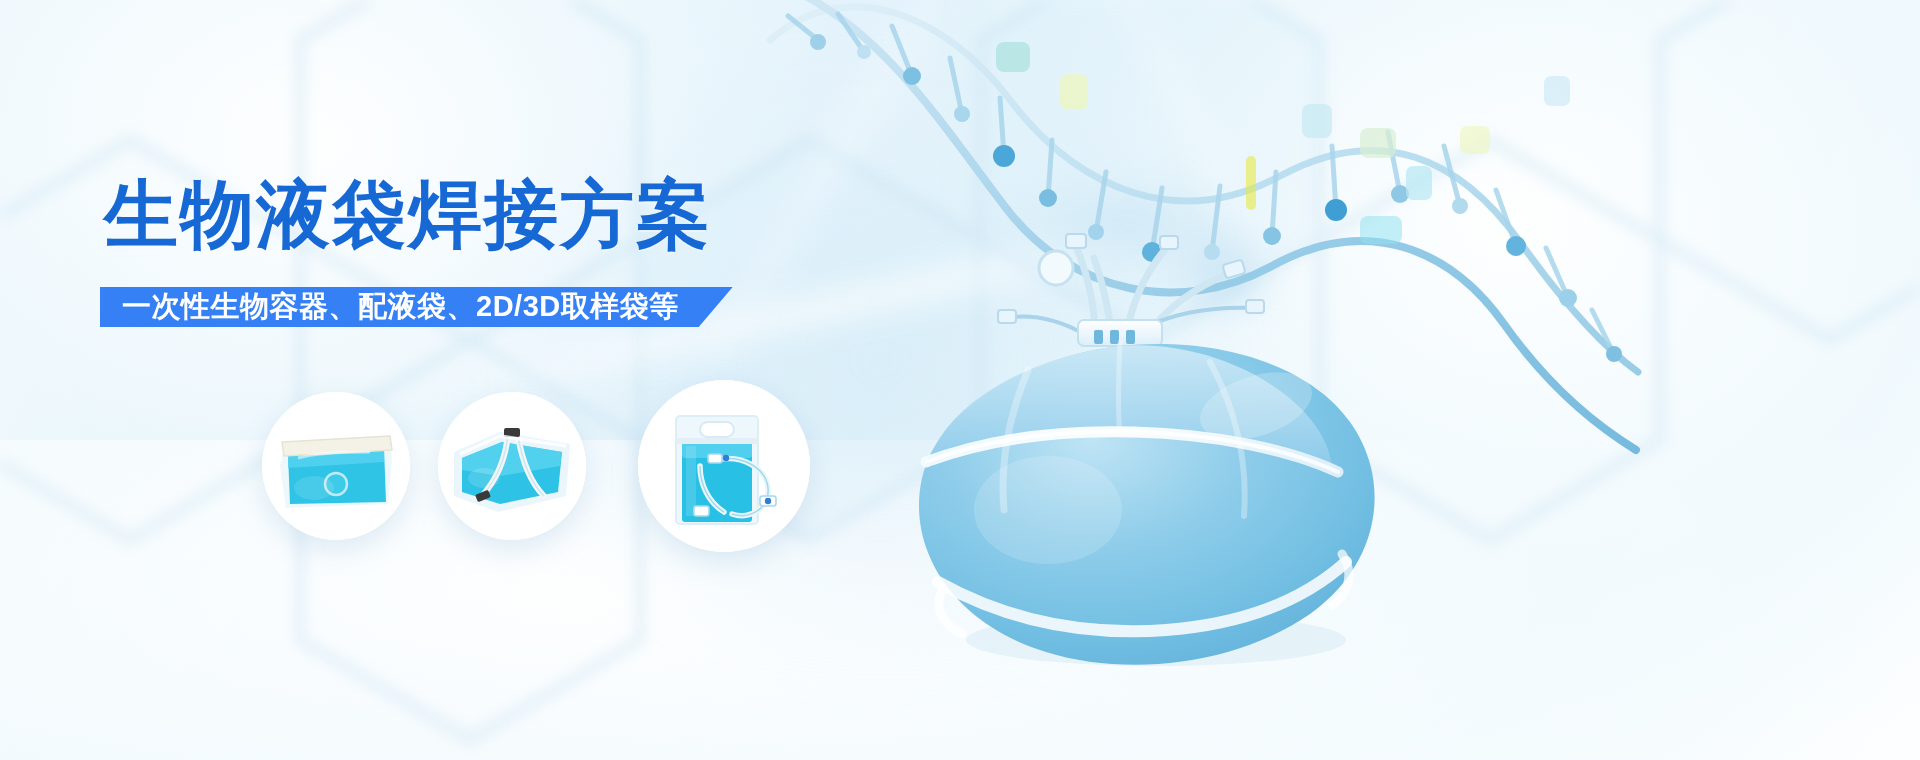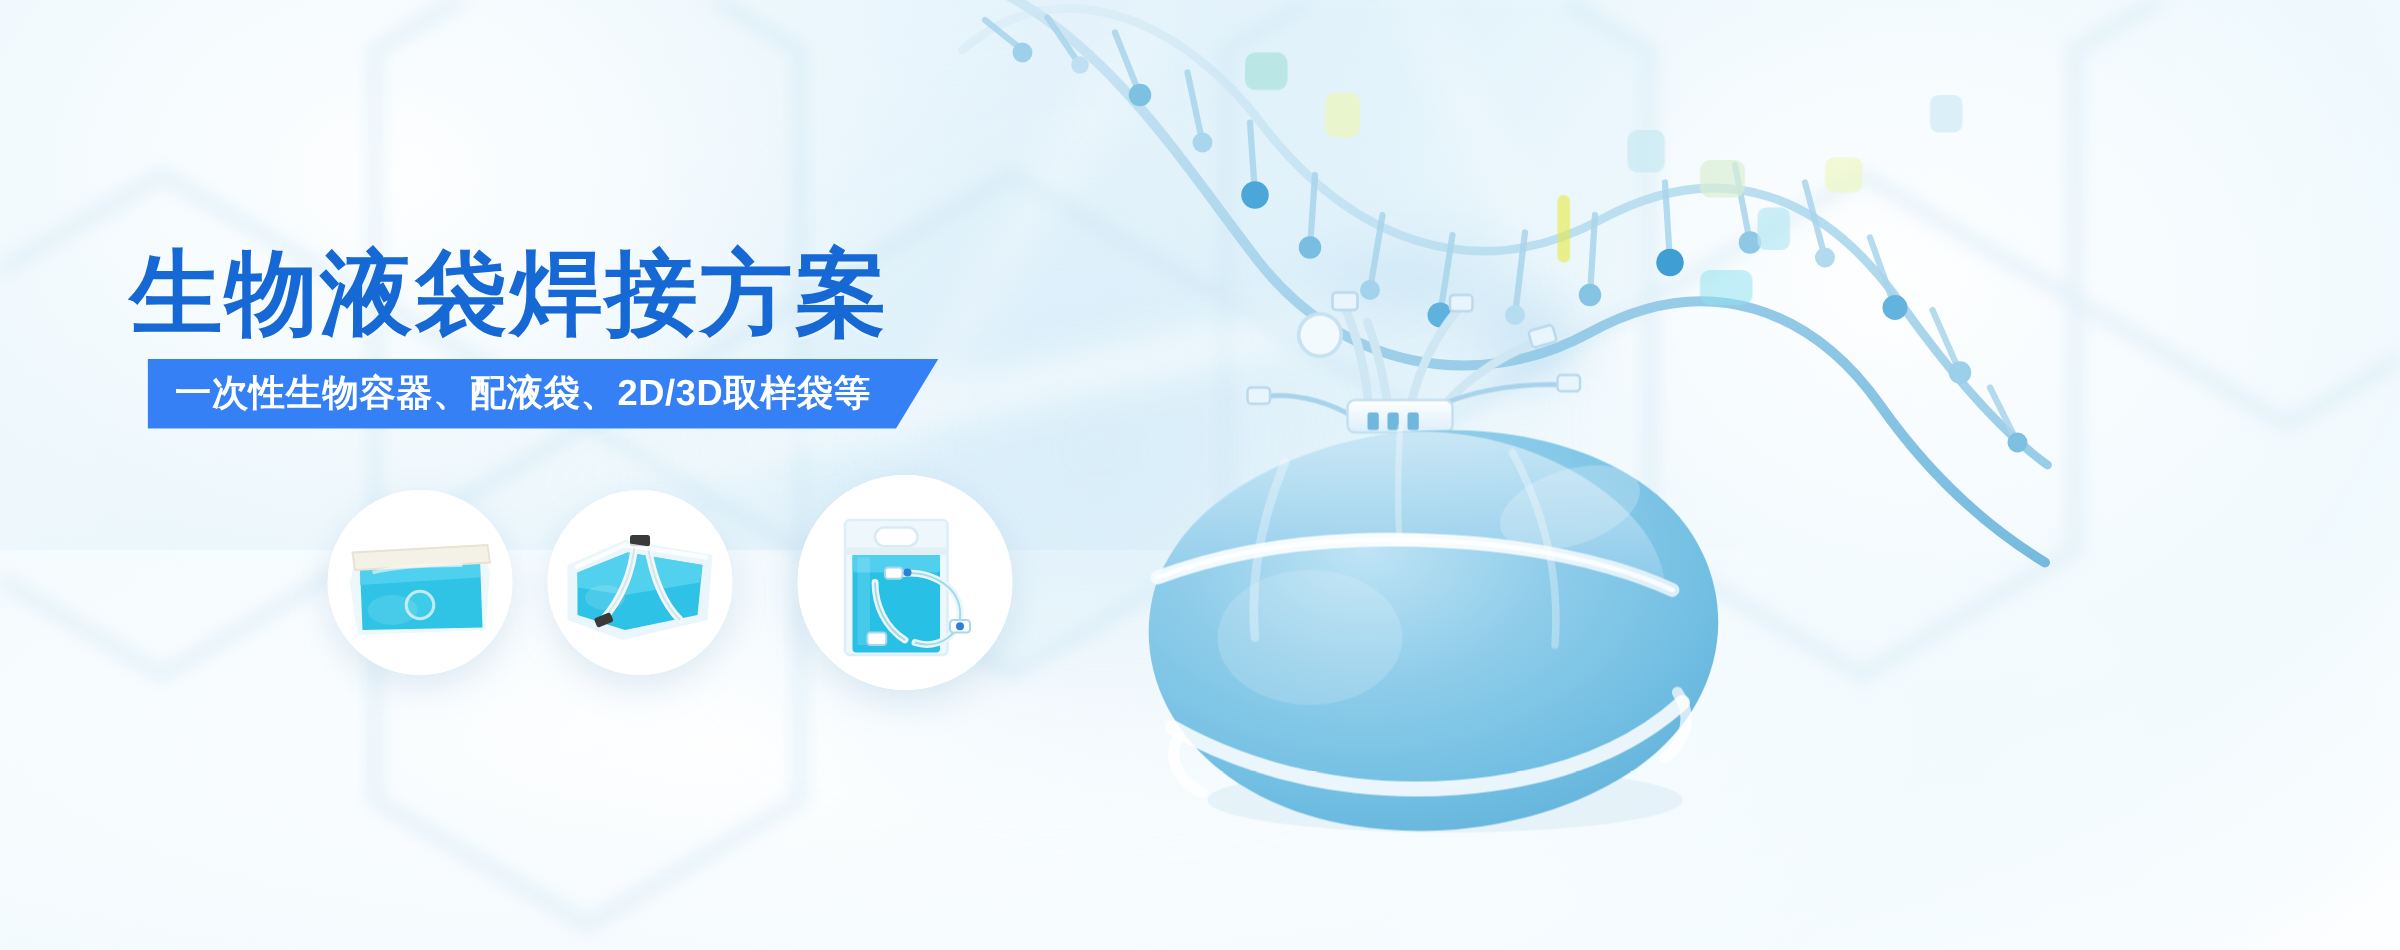--- a/index.html
+++ b/index.html
@@ -91,36 +91,36 @@
     width: 880px;
     height: 540px;
     pointer-events: none;
   }
   .dna svg { width: 100%; height: 100%; overflow: visible; }
 
   
   .headline {
     position: absolute;
     left: 104px;
-    top: 198px;
+    top: 178px;
     font-size: 74px;
     line-height: 1;
     font-weight: 700;
     letter-spacing: 2px;
     color: #1668d4;
     white-space: nowrap;
     text-shadow: 0 2px 0 rgba(255,255,255,0.35);
   }
 
   
   .ribbon {
     position: absolute;
-    left: 118px;
+    left: 100px;
     top: 287px;
-    height: 56px;
+    height: 40px;
     padding: 0 54px 0 22px;
     display: flex;
     align-items: center;
     background: #3580f4;
     color: #ffffff;
     font-size: 29px;
     font-weight: 700;
     letter-spacing: 0.5px;
     white-space: nowrap;
     clip-path: polygon(0 0, 100% 0, calc(100% - 34px) 100%, 0 100%);

